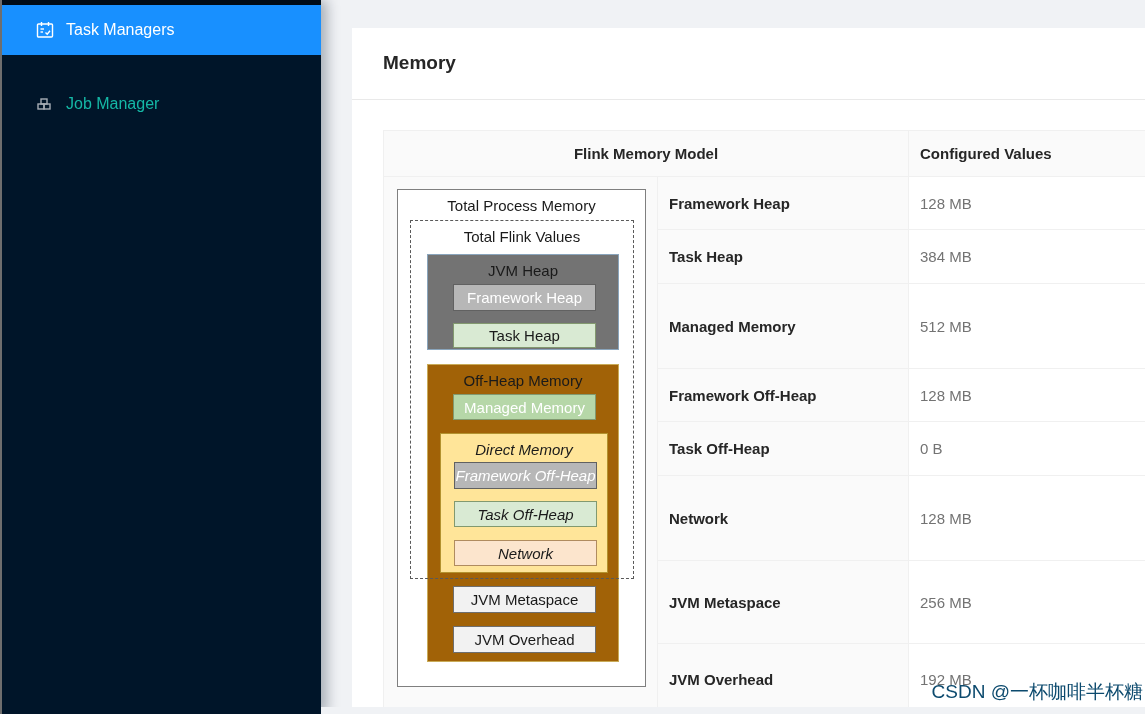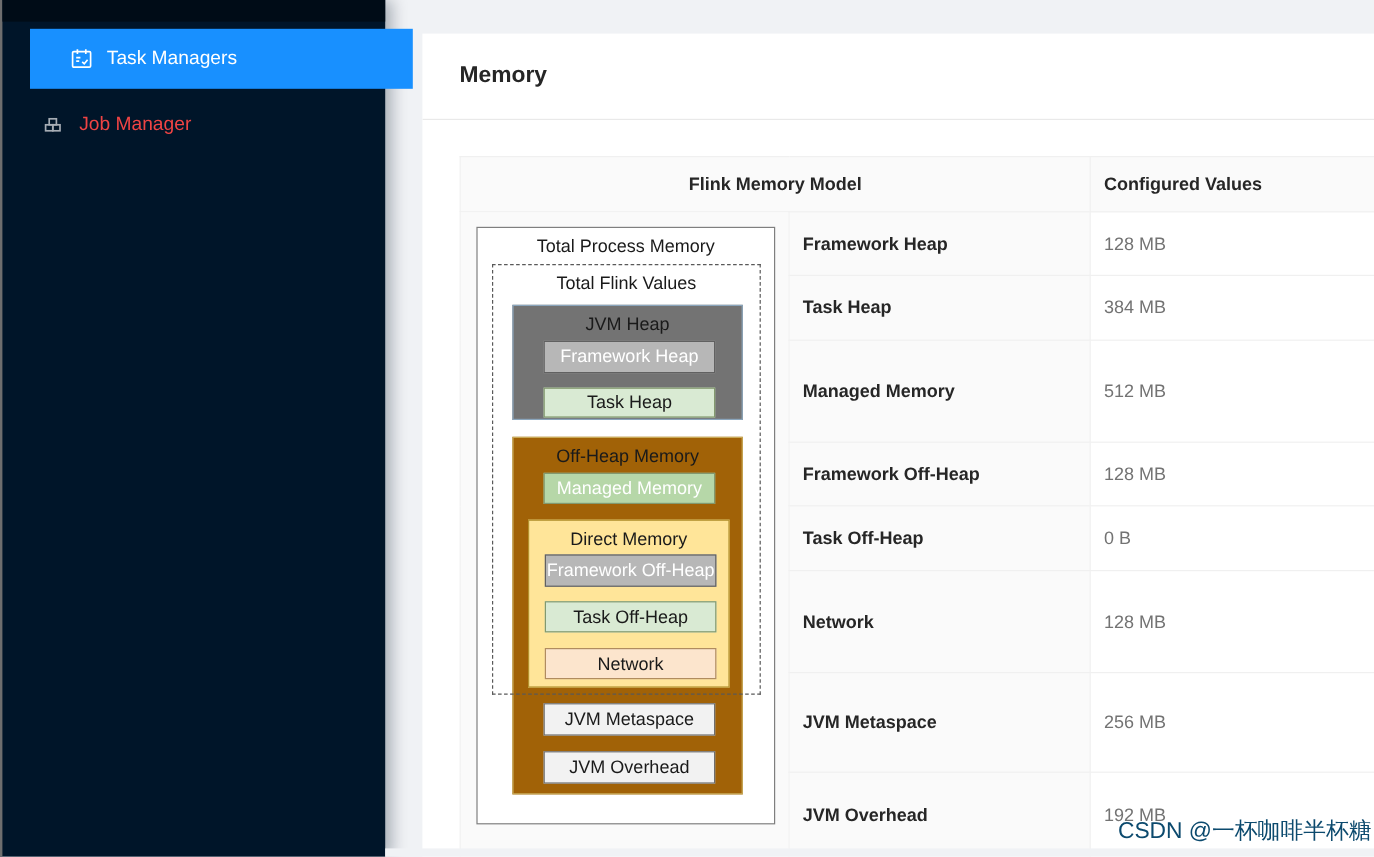--- a/index.html
+++ b/index.html
@@ -7,24 +7,24 @@
     font-family:"Liberation Sans", sans-serif; }
   .app { position:relative; width:1145px; height:714px; overflow:hidden; }
 
   
   .sidebar { position:absolute; left:0; top:0; width:321px; height:714px;
     background:#001529; border-left:2px solid #6e6e6e;
     box-shadow:6px 0 12px rgba(0,21,41,0.30); z-index:5; }
   .sidebar-top { position:absolute; left:0; top:0; width:100%; height:18px; background:#000c17; }
   .side-item { position:absolute; left:0; width:100%; height:50px;
     display:flex; align-items:center; padding-left:34px; cursor:pointer;
-    font-size:16px; color:#ef4444; }
+    font-size:16px; color:#14b8a6; }
   .side-item .icon { display:inline-flex; width:18px; height:18px; margin-right:12px; }
   .side-item.active { background:#1890ff; color:#ffffff; }
-  .item-tm { top:24px;margin-left:23px; }
+  .item-tm { top:5px; }
   .item-jm { top:79px; }
 
   
   .content { position:absolute; left:321px; top:0; right:0; bottom:0; background:#f0f2f5; }
   .card { position:absolute; left:31px; top:28px; right:0; bottom:0; background:#ffffff; overflow:hidden; }
   .card-header { position:relative; height:71px;text-align:center; }
   .page-title { position:absolute; left:31px; top:24px; font-size:19px; font-weight:700; color:#262626; }
   .card-divider { position:absolute; left:0; right:0; top:71px; height:1px; background:#e9e9e9; }
 
   
@@ -49,21 +49,21 @@
   
   .diagram { position:absolute; left:0; top:0; width:274px; height:538px; font-size:15px; color:#1a1a1a; }
   .dbox { position:absolute; }
   .dtitle { display:block; text-align:center; padding-top:7px; }
   .leaf { display:flex; align-items:center; justify-content:center; text-align:center; }
 
   .box-process { left:13px; top:12px; width:249px; height:498px; background:#ffffff; border:1px solid #7f7f7f; z-index:1; }
   .box-flink   { left:12px; top:30px; width:224px; height:359px; border:1px dashed #595959; background:transparent; z-index:3; pointer-events:none; }
   .box-jvmheap { left:29px; top:64px; width:192px; height:96px; background:#737373; border:1px solid #8aa5bc; z-index:2; }
   .box-offheap { left:29px; top:174px; width:192px; height:298px; background:#a16207; border:1px solid #c9ab58; z-index:2; }
-  .box-direct  { left:12px; top:68px; width:168px; height:140px; background:#ffe599; border:1px solid #b3922e; }
+  .box-direct  { left:12px; top:68px; width:168px; height:140px; background:#ffe599; border:1px solid #b3922e;font-style:italic; }
 
   .leaf-fwheap   { left:25px; top:29px;  width:143px; height:27px; background:#b7b7b7; border:1px solid #616161; color:#ffffff; }
   .leaf-taskheap { left:25px; top:68px;  width:143px; height:25px; background:#d9ead3; border:1px solid #82996f; }
   .leaf-managed  { left:25px; top:29px;  width:143px; height:26px; background:#b6d7a8; border:1px solid #82996f; color:#ffffff; }
   .leaf-fwoffheap{ left:13px; top:28px;  width:143px; height:27px; background:#b7b7b7; border:1px solid #616161; color:#ffffff; }
   .leaf-taskoff  { left:13px; top:67px;  width:143px; height:26px; background:#d9ead3; border:1px solid #82996f; }
   .leaf-network  { left:13px; top:106px; width:143px; height:26px; background:#fce5cd; border:1px solid #b08c5f; }
   .leaf-metaspace{ left:25px; top:221px; width:143px; height:27px; background:#f2f2f2; border:1px solid #6e6e6e; }
   .leaf-overhead { left:25px; top:261px; width:143px; height:27px; background:#f2f2f2; border:1px solid #6e6e6e; }
 

